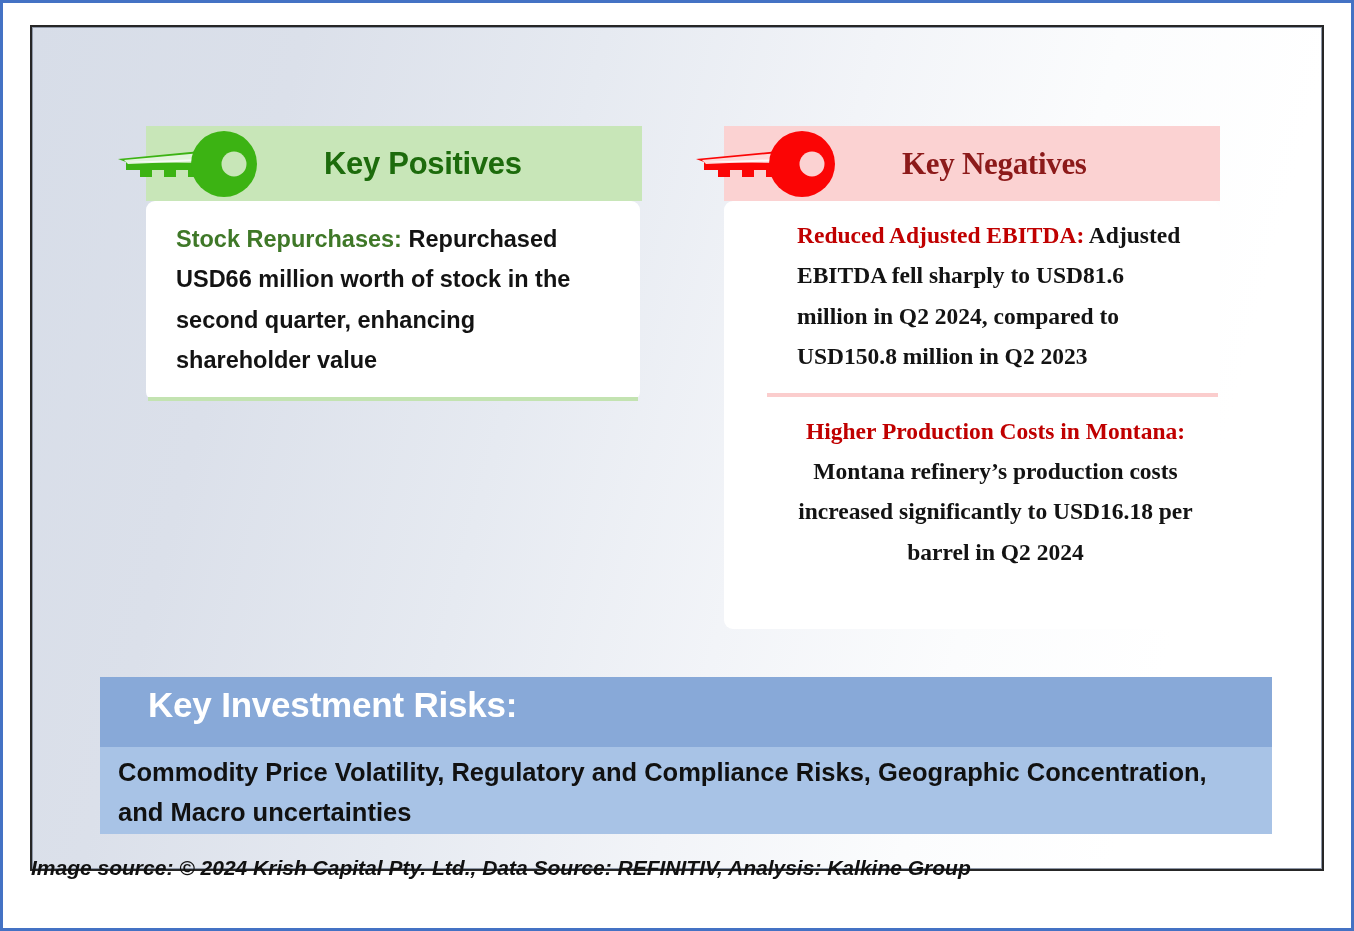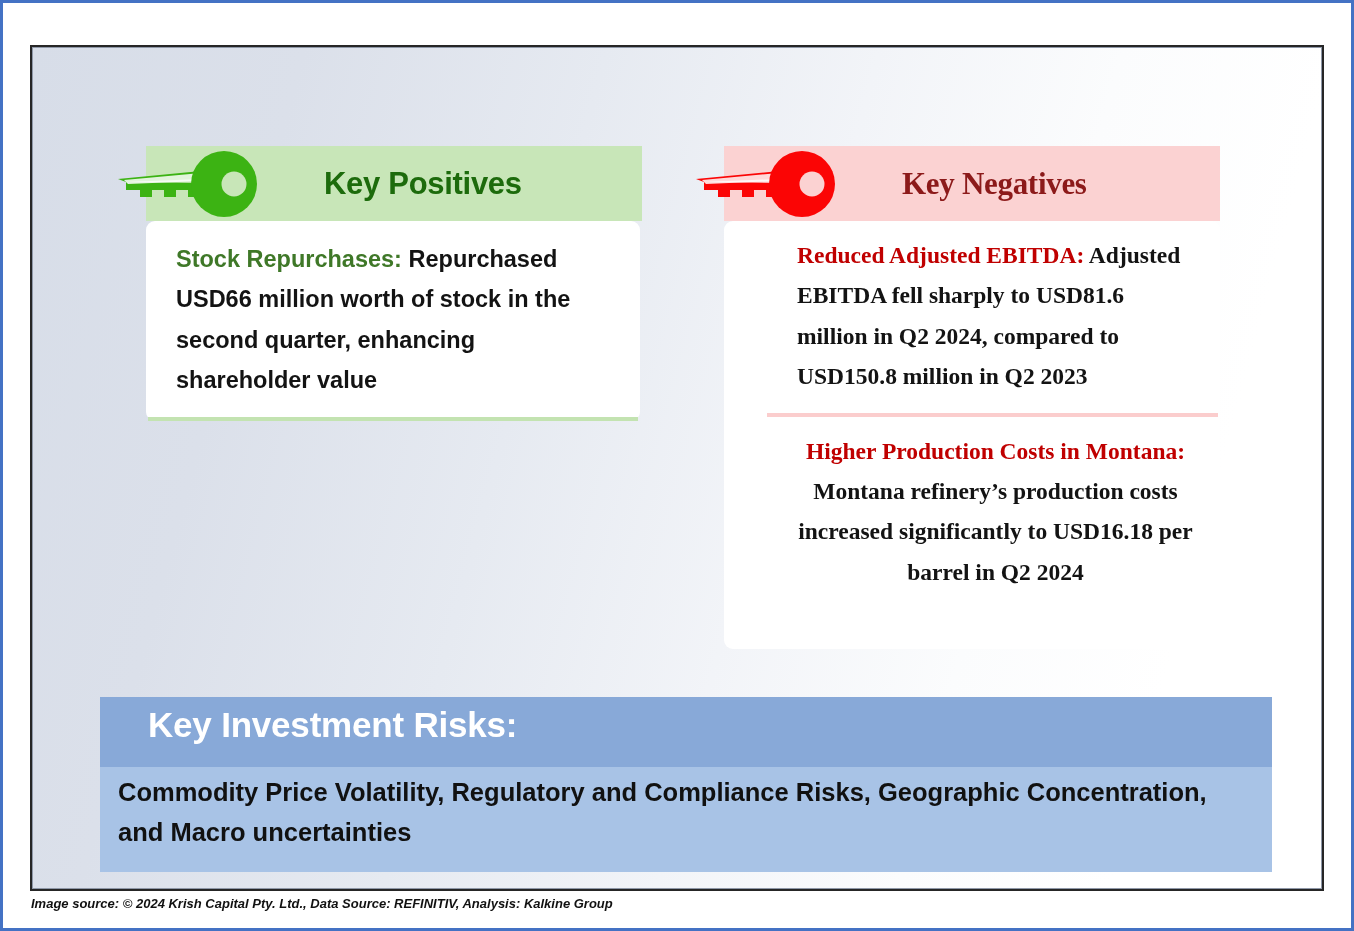--- a/index.html
+++ b/index.html
@@ -32,21 +32,20 @@
     background: linear-gradient(105deg,
                 #d7dde8 0%,
                 #dbe0ea 18%,
                 #e6eaf1 38%,
                 #f2f4f8 56%,
                 #fbfcfd 72%,
                 #ffffff 86%,
                 #ffffff 100%);
     box-shadow: inset 0 0 0 1px #8f98a8;
     overflow: hidden;
-    margin-top: 20px;
   }
 
   
   .column {
     position: absolute;
     top: 99px;
     width: 496px;
   }
   #col-positives { left: 114px; }
   #col-negatives { left: 692px; font-family: Liberation Serif, serif; }
@@ -130,29 +129,29 @@
     font-weight: bold;
     letter-spacing: -0.2px;
     padding: 8px 0 22px 48px;
   }
   #risks-body {
     background: #a8c3e6;
     color: #111111;
     font-size: 25.5px;
     font-weight: bold;
     line-height: 1.55;
-    padding: 6px 14px 20px 18px;
+    padding: 6px 14px 2px 18px;
   }
 
   
   #footer {
     position: absolute;
     left: 28px;
-    top: 893px;
-    font-size: 13px;
+    top: 853px;
+    font-size: 21px;
     font-style: italic;
     font-weight: bold;
     color: #111111;
     white-space: nowrap;
   }
 </style>
 </head>
 <body>
 
 <div id="page">

